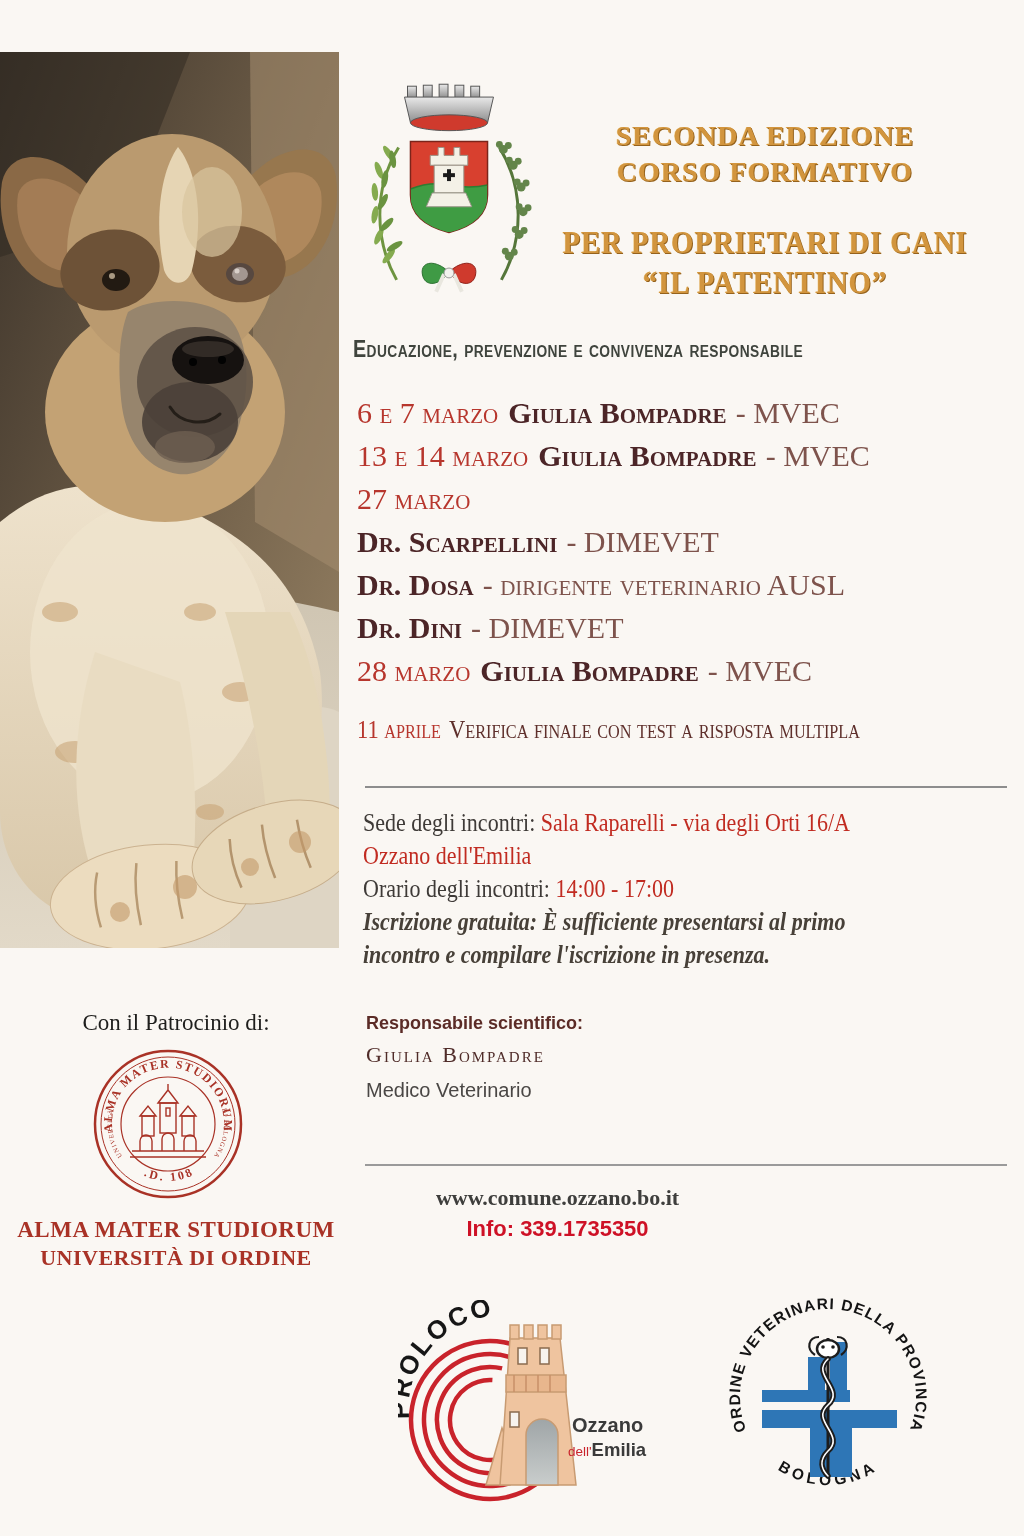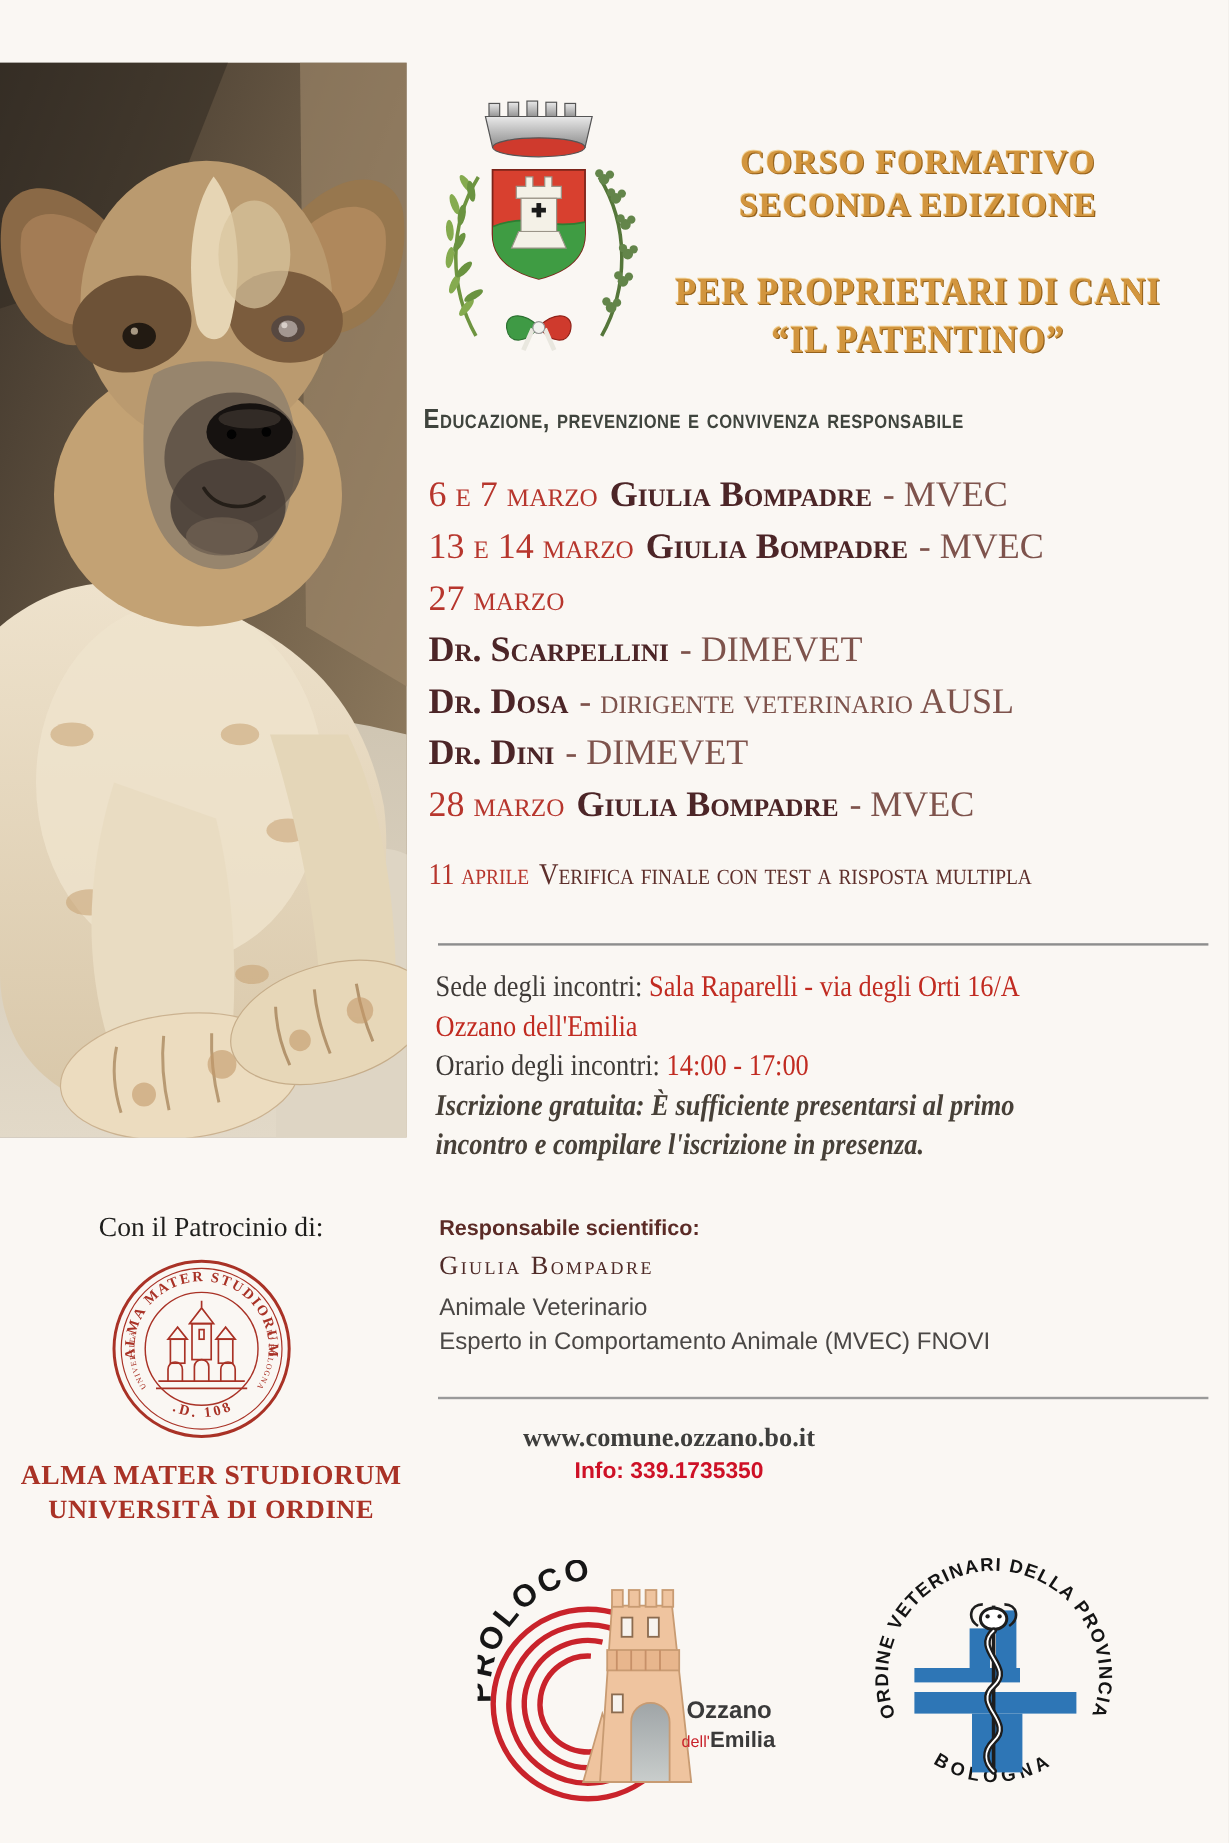--- a/index.html
+++ b/index.html
@@ -54,21 +54,21 @@
   .resp-name{font-variant:small-caps;font-size:22px;letter-spacing:2px;
     color:#4F2B28;margin-bottom:8px;}
   .resp-role{font-family:"Liberation Sans",sans-serif;font-size:20px;
     color:#4A4745;line-height:28px;}
 
   
   .footer{left:350px;top:1180px;width:415px;text-align:center;}
   .f-prog{font-variant:small-caps;font-size:22px;letter-spacing:2px;color:#8F8F8D;}
   .f-web{font-family:Liberation Serif, serif;font-weight:bold;font-size:22px;
     color:#3E3E3C;margin-top:5px;}
-  .f-info{font-family:"Liberation Sans",sans-serif;font-weight:bold;font-size:19px;
+  .f-info{font-family:"Liberation Sans",sans-serif;font-weight:bold;font-size:22px;
     color:#CE1126;margin-top:5px;}
 
   
   .patro-label{left:40px;top:1010px;width:272px;text-align:center;
     font-size:23px;color:#1E1E1C;}
   .alma-lines{left:12px;top:1216px;width:328px;text-align:center;
     color:#A93226;font-weight:600;letter-spacing:0.5px;}
   .alma-l1{font-size:23px;line-height:28px;}
   .alma-l2{font-size:22px;line-height:27px;}
 </style>
@@ -240,22 +240,22 @@
         </g>
     </g>
 
     <path d="M85,196 C70,182 56,186 58,198 C60,212 76,210 85,196 Z" fill="#3f9a45" stroke="#2c7031" stroke-width="1"></path>
     <path d="M85,196 C100,182 114,186 112,198 C110,212 94,210 85,196 Z" fill="#cf3a2d" stroke="#8f2118" stroke-width="1"></path>
     <path d="M80,198 L72,216 M90,198 L98,216" stroke="#e9e7df" stroke-width="4"></path>
     <circle cx="85" cy="197" r="5" fill="#f2f2ee" stroke="#999" stroke-width="1"></circle>
   </svg>
 
   <div class="abs title-block">
+    <div class="title-sm">SECONDA EDIZIONE</div>
     <div class="title-sm">CORSO FORMATIVO</div>
-    <div class="title-sm">SECONDA EDIZIONE</div>
   </div>
   <div class="abs title-block2">
     <div>PER PROPRIETARI DI CANI</div>
     <div>“IL PATENTINO”</div>
   </div>
 
   <div class="abs subtitle nowrap">Educazione, prevenzione e convivenza responsabile</div>
 
   <div class="abs schedule">
     <div class="sched-row">
@@ -295,22 +295,21 @@
     <div>
       <span>Orario degli incontri: </span><span class="red">14:00 - 17:00</span>
     </div>
     <div class="note">Iscrizione gratuita: È sufficiente presentarsi al primo</div>
     <div class="note">incontro e compilare l'iscrizione in presenza.</div>
   </div>
 
   <div class="abs resp">
     <div class="resp-label">Responsabile scientifico:</div>
     <div class="resp-name">Giulia Bompadre</div>
-    <div class="resp-role">Animale Veterinario</div>
-    <div class="resp-role">Esperto in Comportamento Animale (MVEC) FNOVI</div>
+    <div class="resp-role">Medico Veterinario</div>
   </div>
 
   <div class="abs divider" style="top:1164px;background:#9a9a9a"></div>
 
   <div class="abs footer">
     <div class="f-web">www.comune.ozzano.bo.it</div>
     <div class="f-info">Info: 339.1735350</div>
   </div>
 
   <div class="abs patro-label">Con il Patrocinio di:</div>

